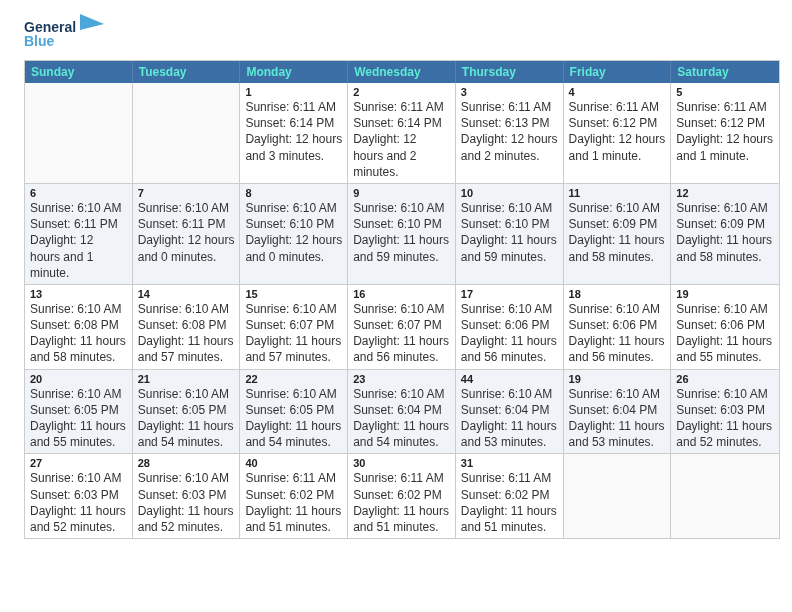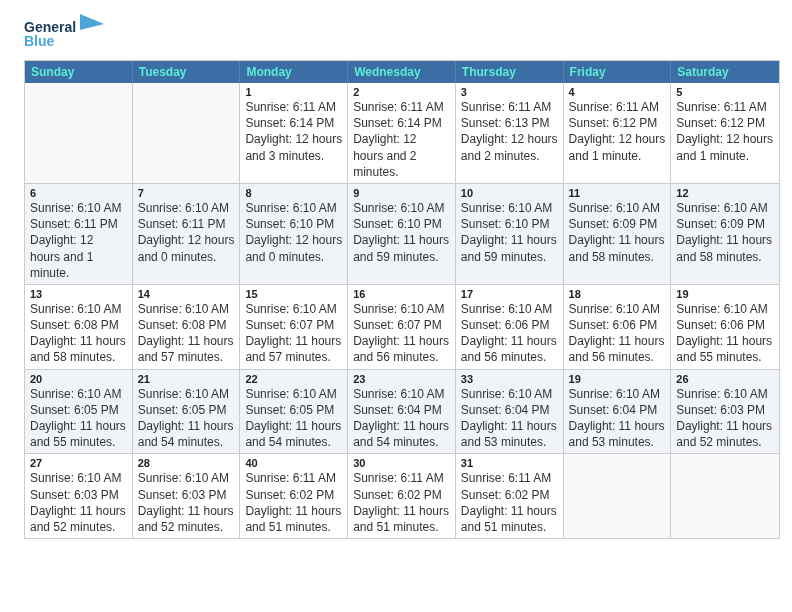--- a/index.html
+++ b/index.html
@@ -268,21 +268,21 @@
 Sunset: 6:05 PM
 Daylight: 11 hours and 54 minutes.</div>
           </div>
           <div class="cal-cell shaded">
             <span class="day-num">23</span>
             <div class="cell-text" style="white-space: pre-line;">Sunrise: 6:10 AM
 Sunset: 6:04 PM
 Daylight: 11 hours and 54 minutes.</div>
           </div>
           <div class="cal-cell shaded">
-            <span class="day-num">33</span>
+            <span class="day-num">44</span>
             <div class="cell-text" style="white-space: pre-line;">Sunrise: 6:10 AM
 Sunset: 6:04 PM
 Daylight: 11 hours and 53 minutes.</div>
           </div>
           <div class="cal-cell shaded">
             <span class="day-num">19</span>
             <div class="cell-text" style="white-space: pre-line;">Sunrise: 6:10 AM
 Sunset: 6:04 PM
 Daylight: 11 hours and 53 minutes.</div>
           </div>

